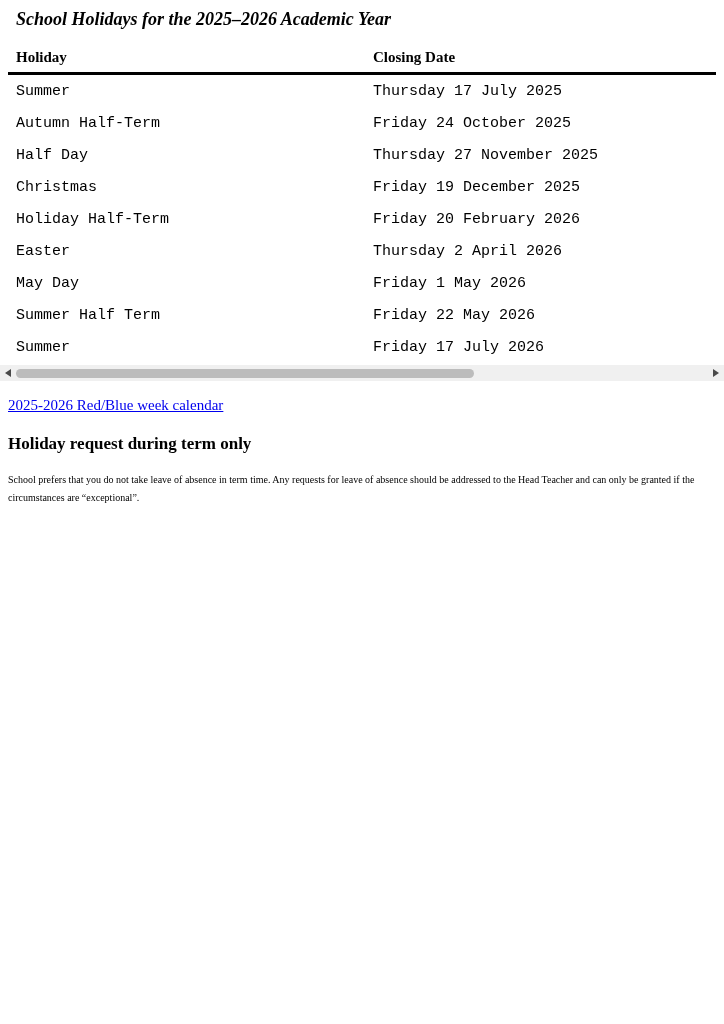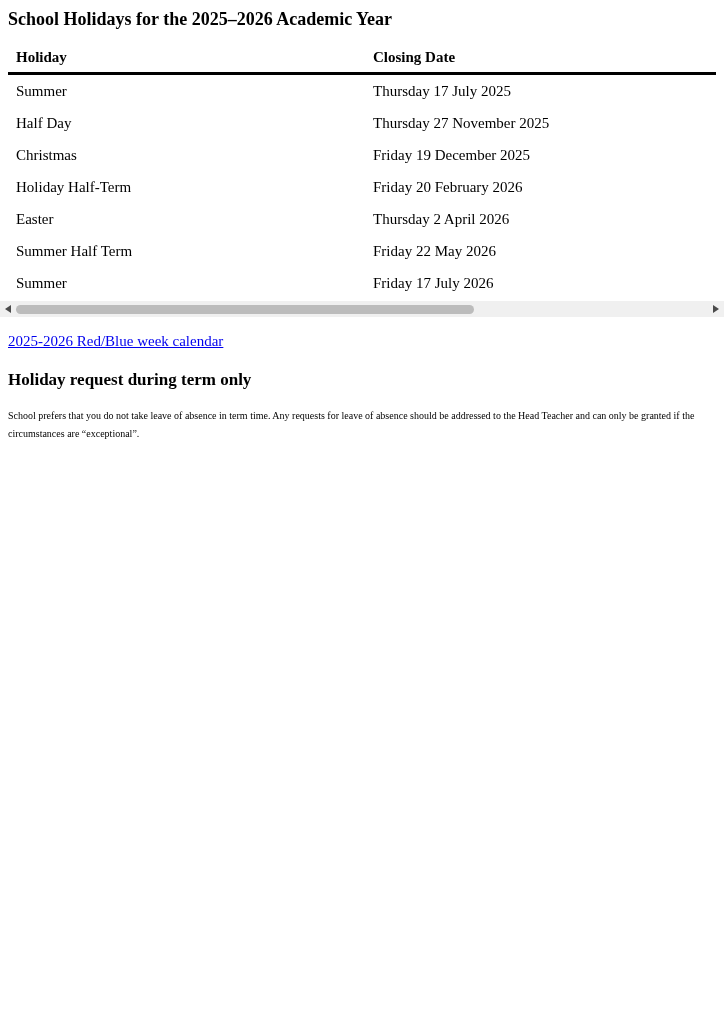--- a/index.html
+++ b/index.html
@@ -10,21 +10,22 @@
     width: 724px;
     height: 1024px;
     overflow: hidden;
     font-family: "Liberation Serif", serif;
     color: #000000;
   }
   .page-title {
     font-size: 18px;
     line-height: 21px;
     font-weight: bold;
-    margin: 9px 8px 0 8px;
+    margin: 9px 8px 0 16px;
+    font-style: italic;
   }
   .table-wrap {
     margin-top: 14px;
     width: 672px;
   }
   table.holiday-table {
     border-collapse: collapse;
     table-layout: fixed;
     width: 708px;
     margin: 0 8px;
@@ -36,20 +37,21 @@
     font-weight: bold;
     font-size: 15px;
     line-height: 17px;
     padding: 5px 8px 6px 8px;
     border-bottom: 3px solid #000000;
   }
   table.holiday-table td {
     font-size: 15px;
     line-height: 17px;
     padding: 7.5px 8px;
+    font-family: Liberation Mono, monospace;
   }
   
   .hscrollbar {
     margin-top: 2px;
     width: 724px;
     height: 16px;
     background: #f0f0f0;
     display: flex;
     align-items: center;
   }
@@ -126,34 +128,42 @@
         <th>Holiday</th>
         <th>Closing Date</th>
       </tr>
     </thead>
     <tbody>
       <tr>
         <td>Summer</td>
         <td>Thursday 17 July 2025</td>
       </tr>
       <tr>
+        <td>Autumn Half-Term</td>
+        <td>Friday 24 October 2025</td>
+      </tr>
+      <tr>
         <td>Half Day</td>
         <td>Thursday 27 November 2025</td>
       </tr>
       <tr>
         <td>Christmas</td>
         <td>Friday 19 December 2025</td>
       </tr>
       <tr>
         <td>Holiday Half-Term</td>
         <td>Friday 20 February 2026</td>
       </tr>
       <tr>
         <td>Easter</td>
         <td>Thursday 2 April 2026</td>
+      </tr>
+      <tr>
+        <td>May Day</td>
+        <td>Friday 1 May 2026</td>
       </tr>
       <tr>
         <td>Summer Half Term</td>
         <td>Friday 22 May 2026</td>
       </tr>
       <tr>
         <td>Summer</td>
         <td>Friday 17 July 2026</td>
       </tr>
     </tbody>

